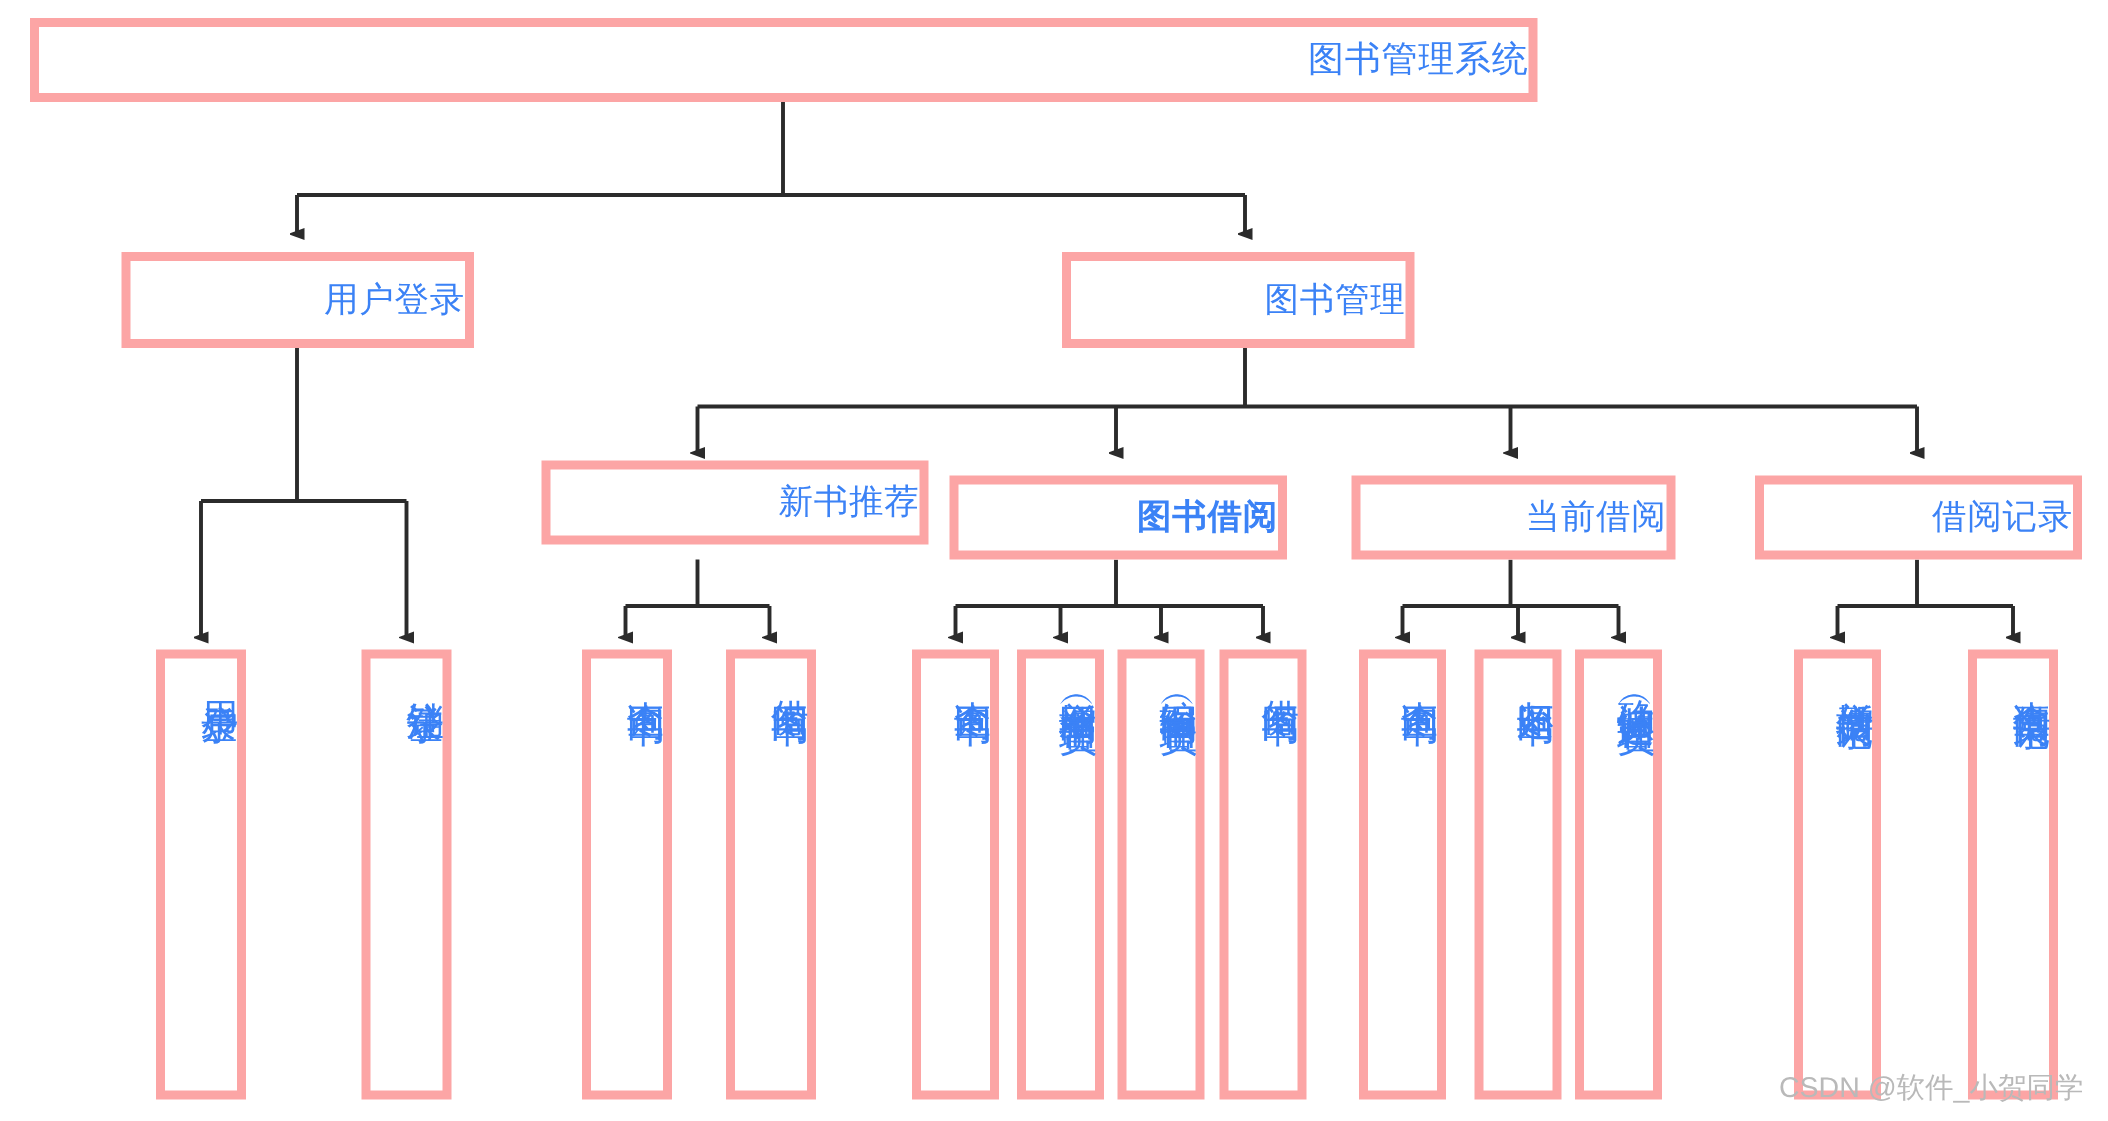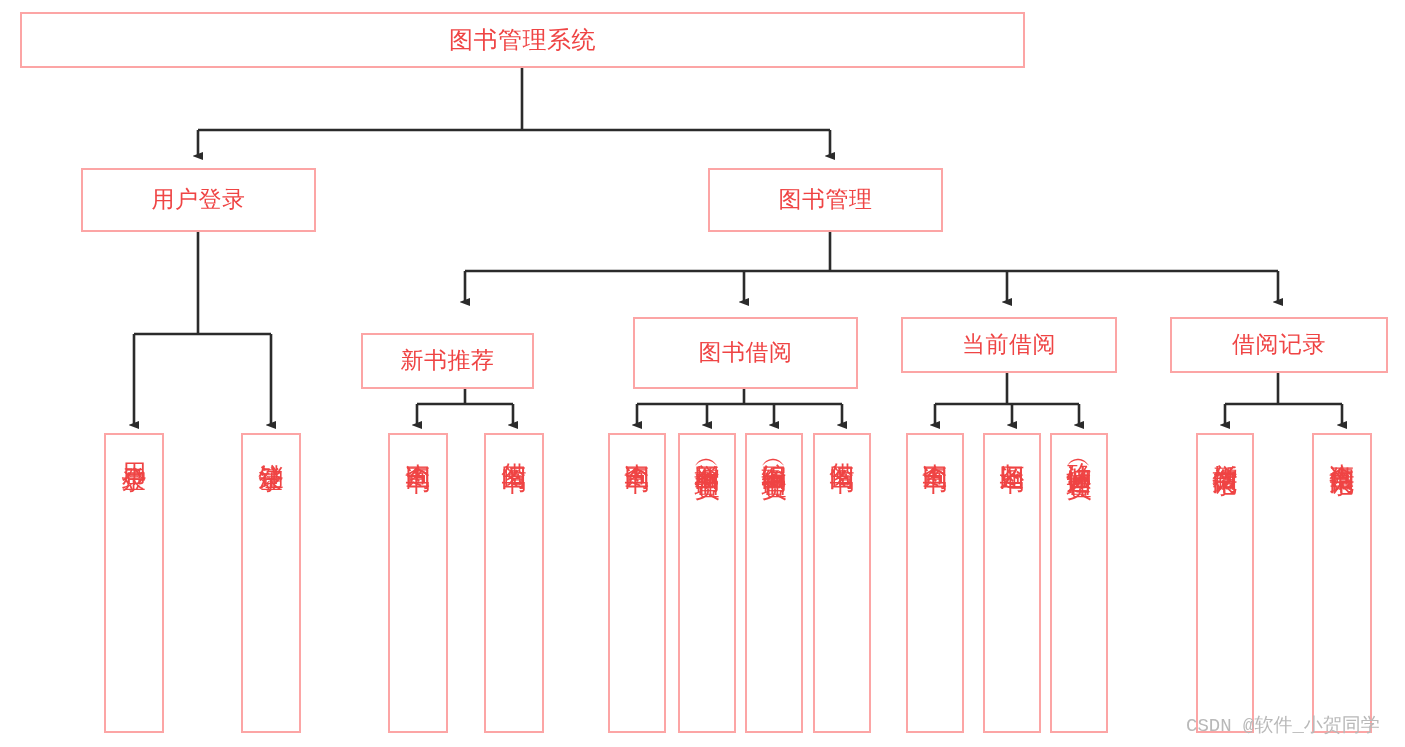--- a/index.html
+++ b/index.html
@@ -20,26 +20,26 @@
   svg.connectors {
     position: absolute;
     left: 0;
     top: 0;
     width: 1405px;
     height: 747px;
   }
   .node {
     position: absolute;
     box-sizing: border-box;
-    border: 2px solid #fca5a5;
+    border: 6px solid #fca5a5;
     background: #ffffff;
     display: flex;
     align-items: center;
-    justify-content: center;
-    color: #ef4444;
+    justify-content: flex-end;
+    color: #3b82f6;
     z-index: 2;
   }
   .node-label {
     display: block;
     text-align: center;
     line-height: 1.18;
     letter-spacing: 0.5px;
   }
   
   .h-node .node-label {
@@ -63,21 +63,21 @@
     font-size: 24px;
   }
   .watermark {
     position: absolute;
     left: 1186px;
     top: 712px;
     font-size: 19px;
     color: #b9b9b9;
     white-space: nowrap;
     z-index: 5;
-    font-family: Liberation Mono, monospace;
+    font-family: Liberation Sans, sans-serif;
   }
 </style>
 </head>
 <body>
 
 <div id="canvas">
 
   <svg class="connectors" viewBox="0 0 1405 747" xmlns="http://www.w3.org/2000/svg">
     <defs>
       <marker id="arrow" markerWidth="10" markerHeight="10" refX="5" refY="5" orient="auto" markerUnits="userSpaceOnUse">
@@ -132,24 +132,24 @@
     <span class="node-label">图书管理系统</span>
   </div>
 
   <div class="node h-node" style="left:81px; top:168px; width:235px; height:64px;">
     <span class="node-label">用户登录</span>
   </div>
   <div class="node h-node" style="left:708px; top:168px; width:235px; height:64px;">
     <span class="node-label">图书管理</span>
   </div>
 
-  <div class="node h-node" style="left:361px; top:333px; width:173px; height:56px;">
+  <div class="node h-node" style="left:361px; top:307px; width:258px; height:56px;">
     <span class="node-label">新书推荐</span>
   </div>
-  <div class="node h-node" style="left:633px; top:317px; width:225px; height:72px;">
+  <div class="node h-node" style="left:633px; top:317px; width:225px; height:56px;font-weight:bold;">
     <span class="node-label">图书借阅</span>
   </div>
   <div class="node h-node" style="left:1170px; top:317px; width:218px; height:56px;">
     <span class="node-label">借阅记录</span>
   </div>
   <div class="node h-node" style="left:901px; top:317px; width:216px; height:56px;">
     <span class="node-label">当前借阅</span>
   </div>
 
   <div class="node v-node" style="left:104px; top:433px; width:60px; height:300px;">

